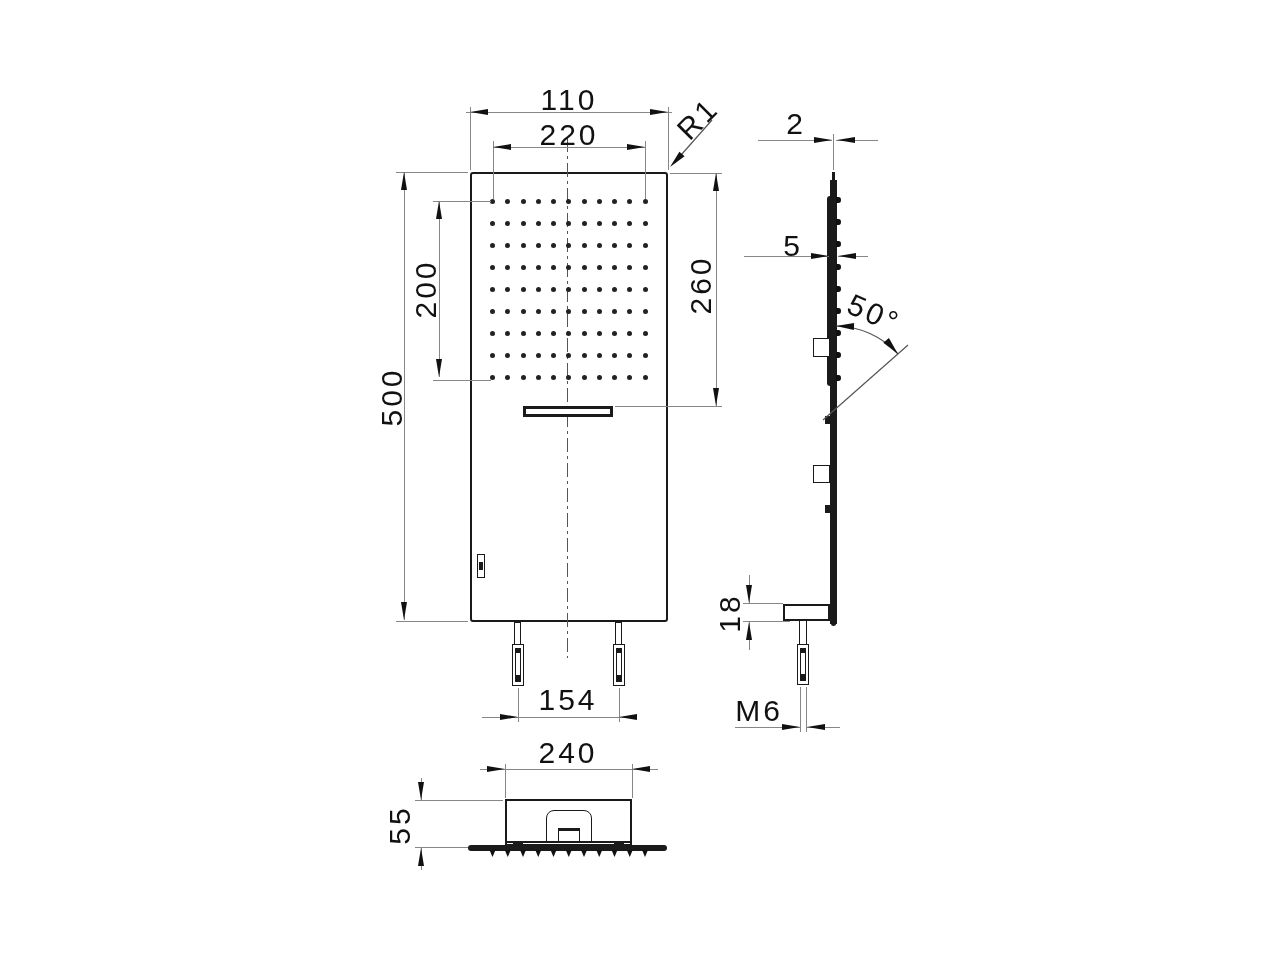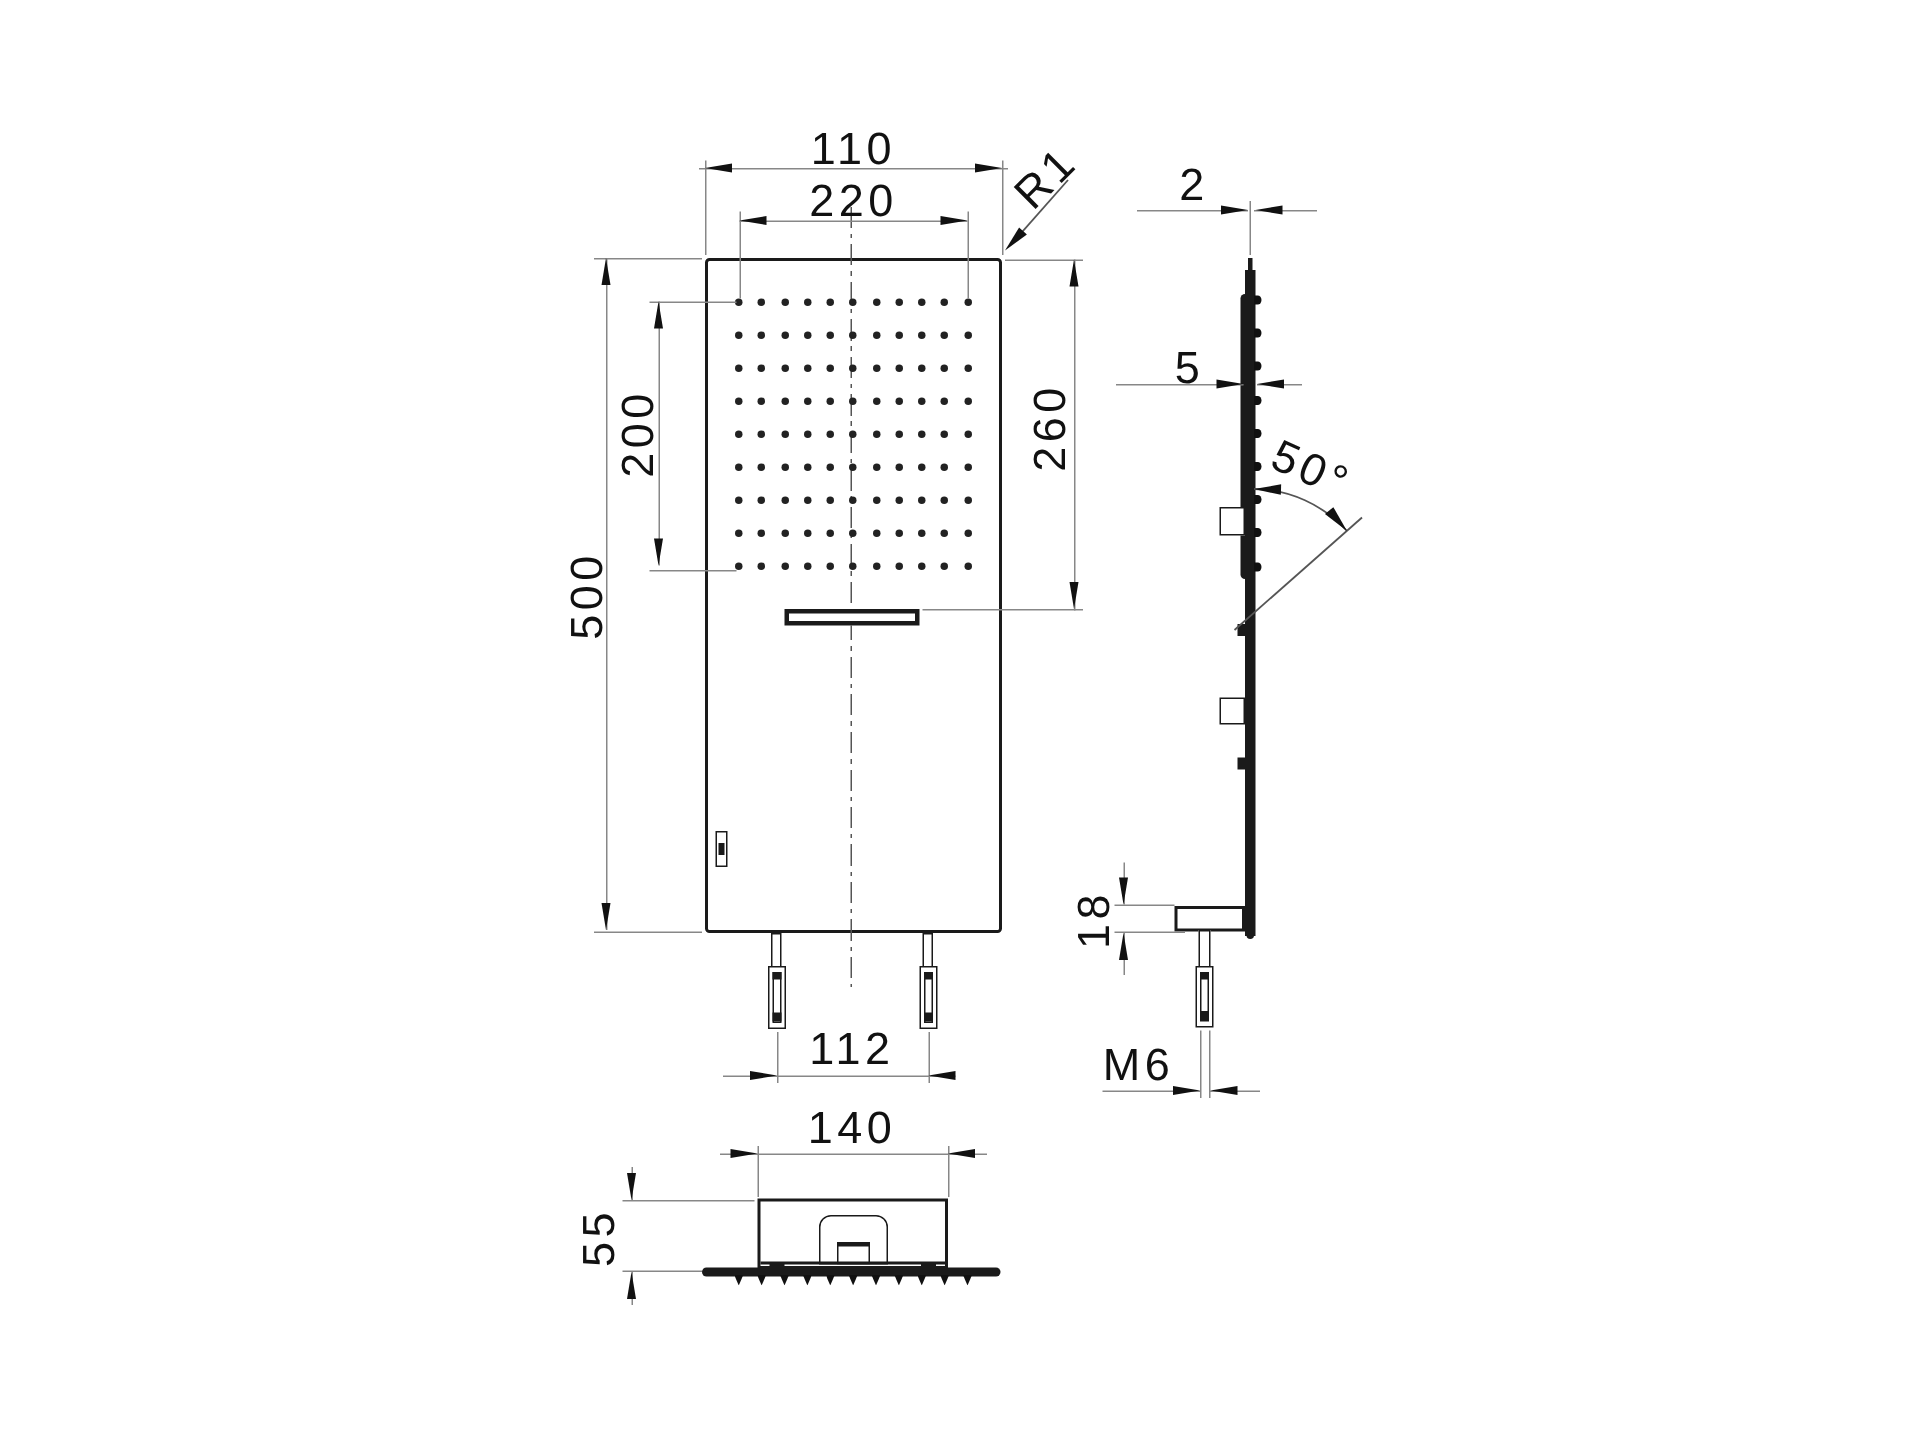--- a/index.html
+++ b/index.html
@@ -191,21 +191,21 @@
   <div class="ar ar-d" style="left:712.5px;top:388px;"></div>
   <div class="txt r90" style="left:669px;top:272px;width:64px;height:26px;">260</div>
 
   <div class="txt r45" style="left:675px;top:106px;width:46px;height:26px;">R1</div>
 
   <div class="ln" style="left:482px;top:717px;width:155px;height:1px;"></div>
   <div class="ln" style="left:518px;top:688px;width:1px;height:34px;"></div>
   <div class="ln" style="left:619px;top:688px;width:1px;height:34px;"></div>
   <div class="ar ar-r" style="left:500px;top:713.5px;"></div>
   <div class="ar ar-l" style="left:619px;top:713.5px;"></div>
-  <div class="txt" style="left:537px;top:687px;width:62px;height:26px;">112</div>
+  <div class="txt" style="left:537px;top:687px;width:62px;height:26px;">154</div>
 
   <div class="kln" style="left:832px;top:172px;width:3px;height:10px;"></div>
   <div class="kln" style="left:830px;top:180px;width:7px;height:444px;"></div>
   <div class="kln" style="left:827px;top:196px;width:3px;height:190px;border-radius:3px 0 0 3px;"></div>
   <div class="abs" id="sideBumps">
       <div class="bump" style="left: 836px; top: 197px;"></div>
       <div class="bump" style="left: 836px; top: 219.2px;"></div>
       <div class="bump" style="left: 836px; top: 241.4px;"></div>
       <div class="bump" style="left: 836px; top: 263.6px;"></div>
       <div class="bump" style="left: 836px; top: 285.8px;"></div>
@@ -276,21 +276,21 @@
       <div class="noz" style="left: 611.5px; top: 850px;"></div>
       <div class="noz" style="left: 626.75px; top: 850px;"></div>
       <div class="noz" style="left: 642px; top: 850px;"></div>
     </div>
 
   <div class="ln" style="left:480px;top:769px;width:178px;height:1px;"></div>
   <div class="ln" style="left:505px;top:764px;width:1px;height:34px;"></div>
   <div class="ln" style="left:632px;top:764px;width:1px;height:34px;"></div>
   <div class="ar ar-r" style="left:487px;top:765.5px;"></div>
   <div class="ar ar-l" style="left:632px;top:765.5px;"></div>
-  <div class="txt" style="left:537px;top:740px;width:62px;height:26px;">140</div>
+  <div class="txt" style="left:537px;top:740px;width:62px;height:26px;">240</div>
 
   <div class="ln" style="left:421px;top:778px;width:1px;height:22px;"></div>
   <div class="ln" style="left:421px;top:848px;width:1px;height:22px;"></div>
   <div class="ln" style="left:415px;top:800px;width:88px;height:1px;"></div>
   <div class="ln" style="left:415px;top:847px;width:53px;height:1px;"></div>
   <div class="ar ar-d" style="left:417.5px;top:782px;"></div>
   <div class="ar ar-u" style="left:417.5px;top:848px;"></div>
   <div class="txt r90" style="left:377px;top:812px;width:46px;height:26px;">55</div>
 
   <svg class="abs" style="left:0;top:0;" width="1280" height="960" viewBox="0 0 1280 960">

